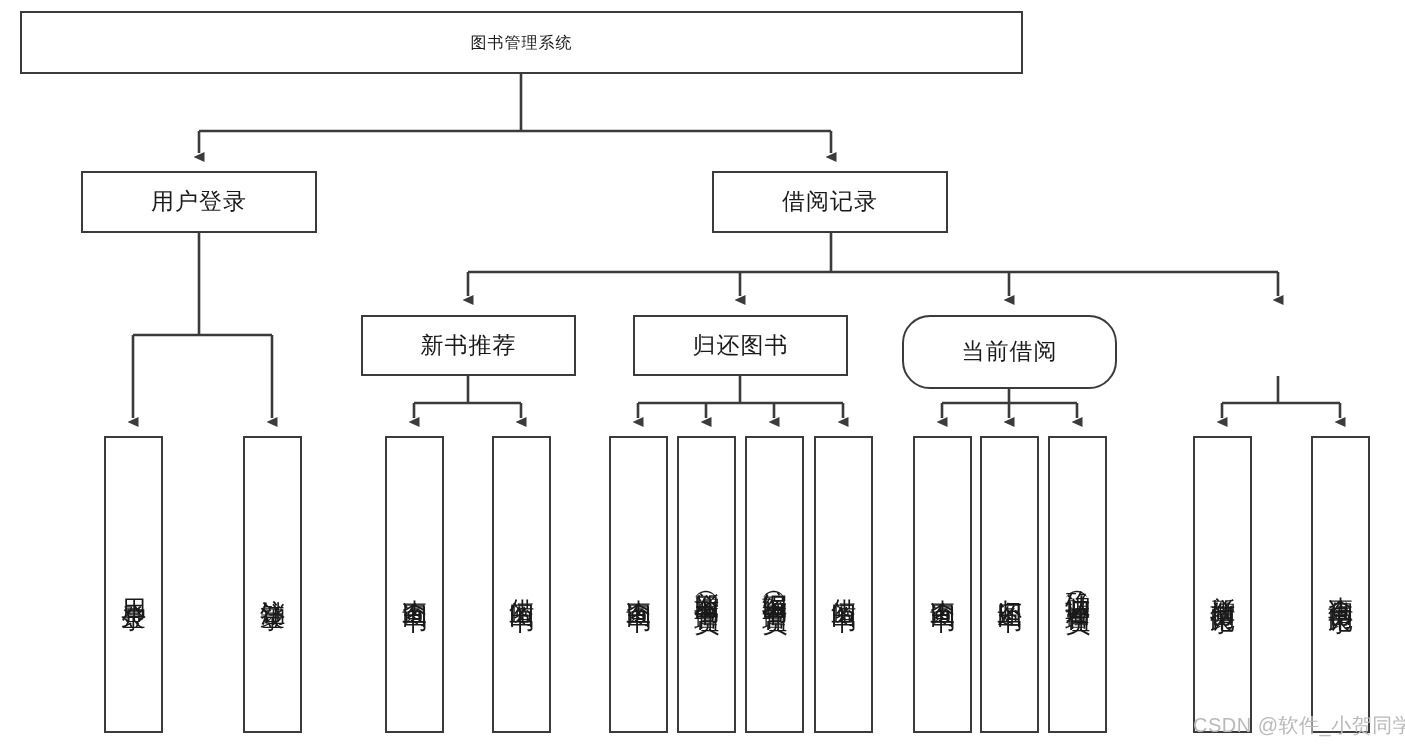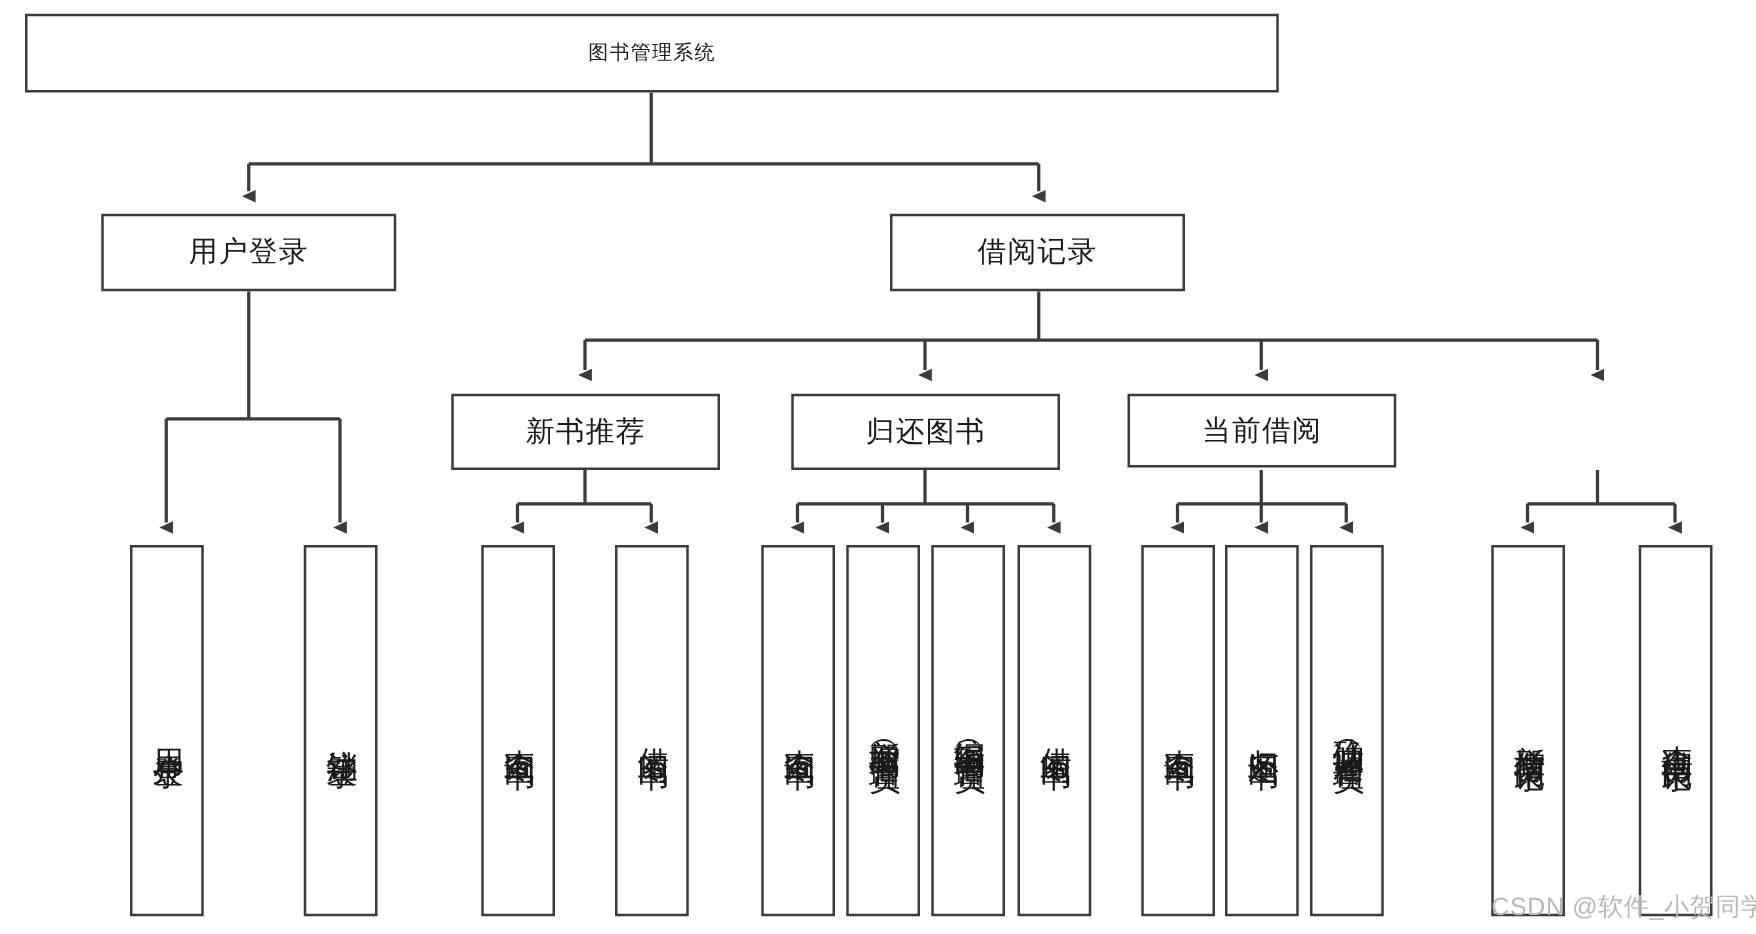--- a/index.html
+++ b/index.html
@@ -132,21 +132,21 @@
   <div class="node horiz" style="left:712px; top:171px; width:236px; height:62px;">
     <span>借阅记录</span>
   </div>
 
   <div class="node horiz" style="left:361px; top:315px; width:215px; height:61px;">
     <span>新书推荐</span>
   </div>
   <div class="node horiz" style="left:633px; top:315px; width:215px; height:61px;">
     <span>归还图书</span>
   </div>
-  <div class="node horiz" style="left:902px; top:315px; width:215px; height:59px;">
+  <div class="node horiz" style="left:902px; top:315px; width:215px; height:74px;border-radius:28px;">
     <span>当前借阅</span>
   </div>
 
   <div class="node leaf" style="left:104px; top:436px; width:59px; height:297px;">
     <span class="vtext">用户登录</span>
   </div>
   <div class="node leaf" style="left:243px; top:436px; width:59px; height:297px;">
     <span class="vtext">注销登录</span>
   </div>
 

